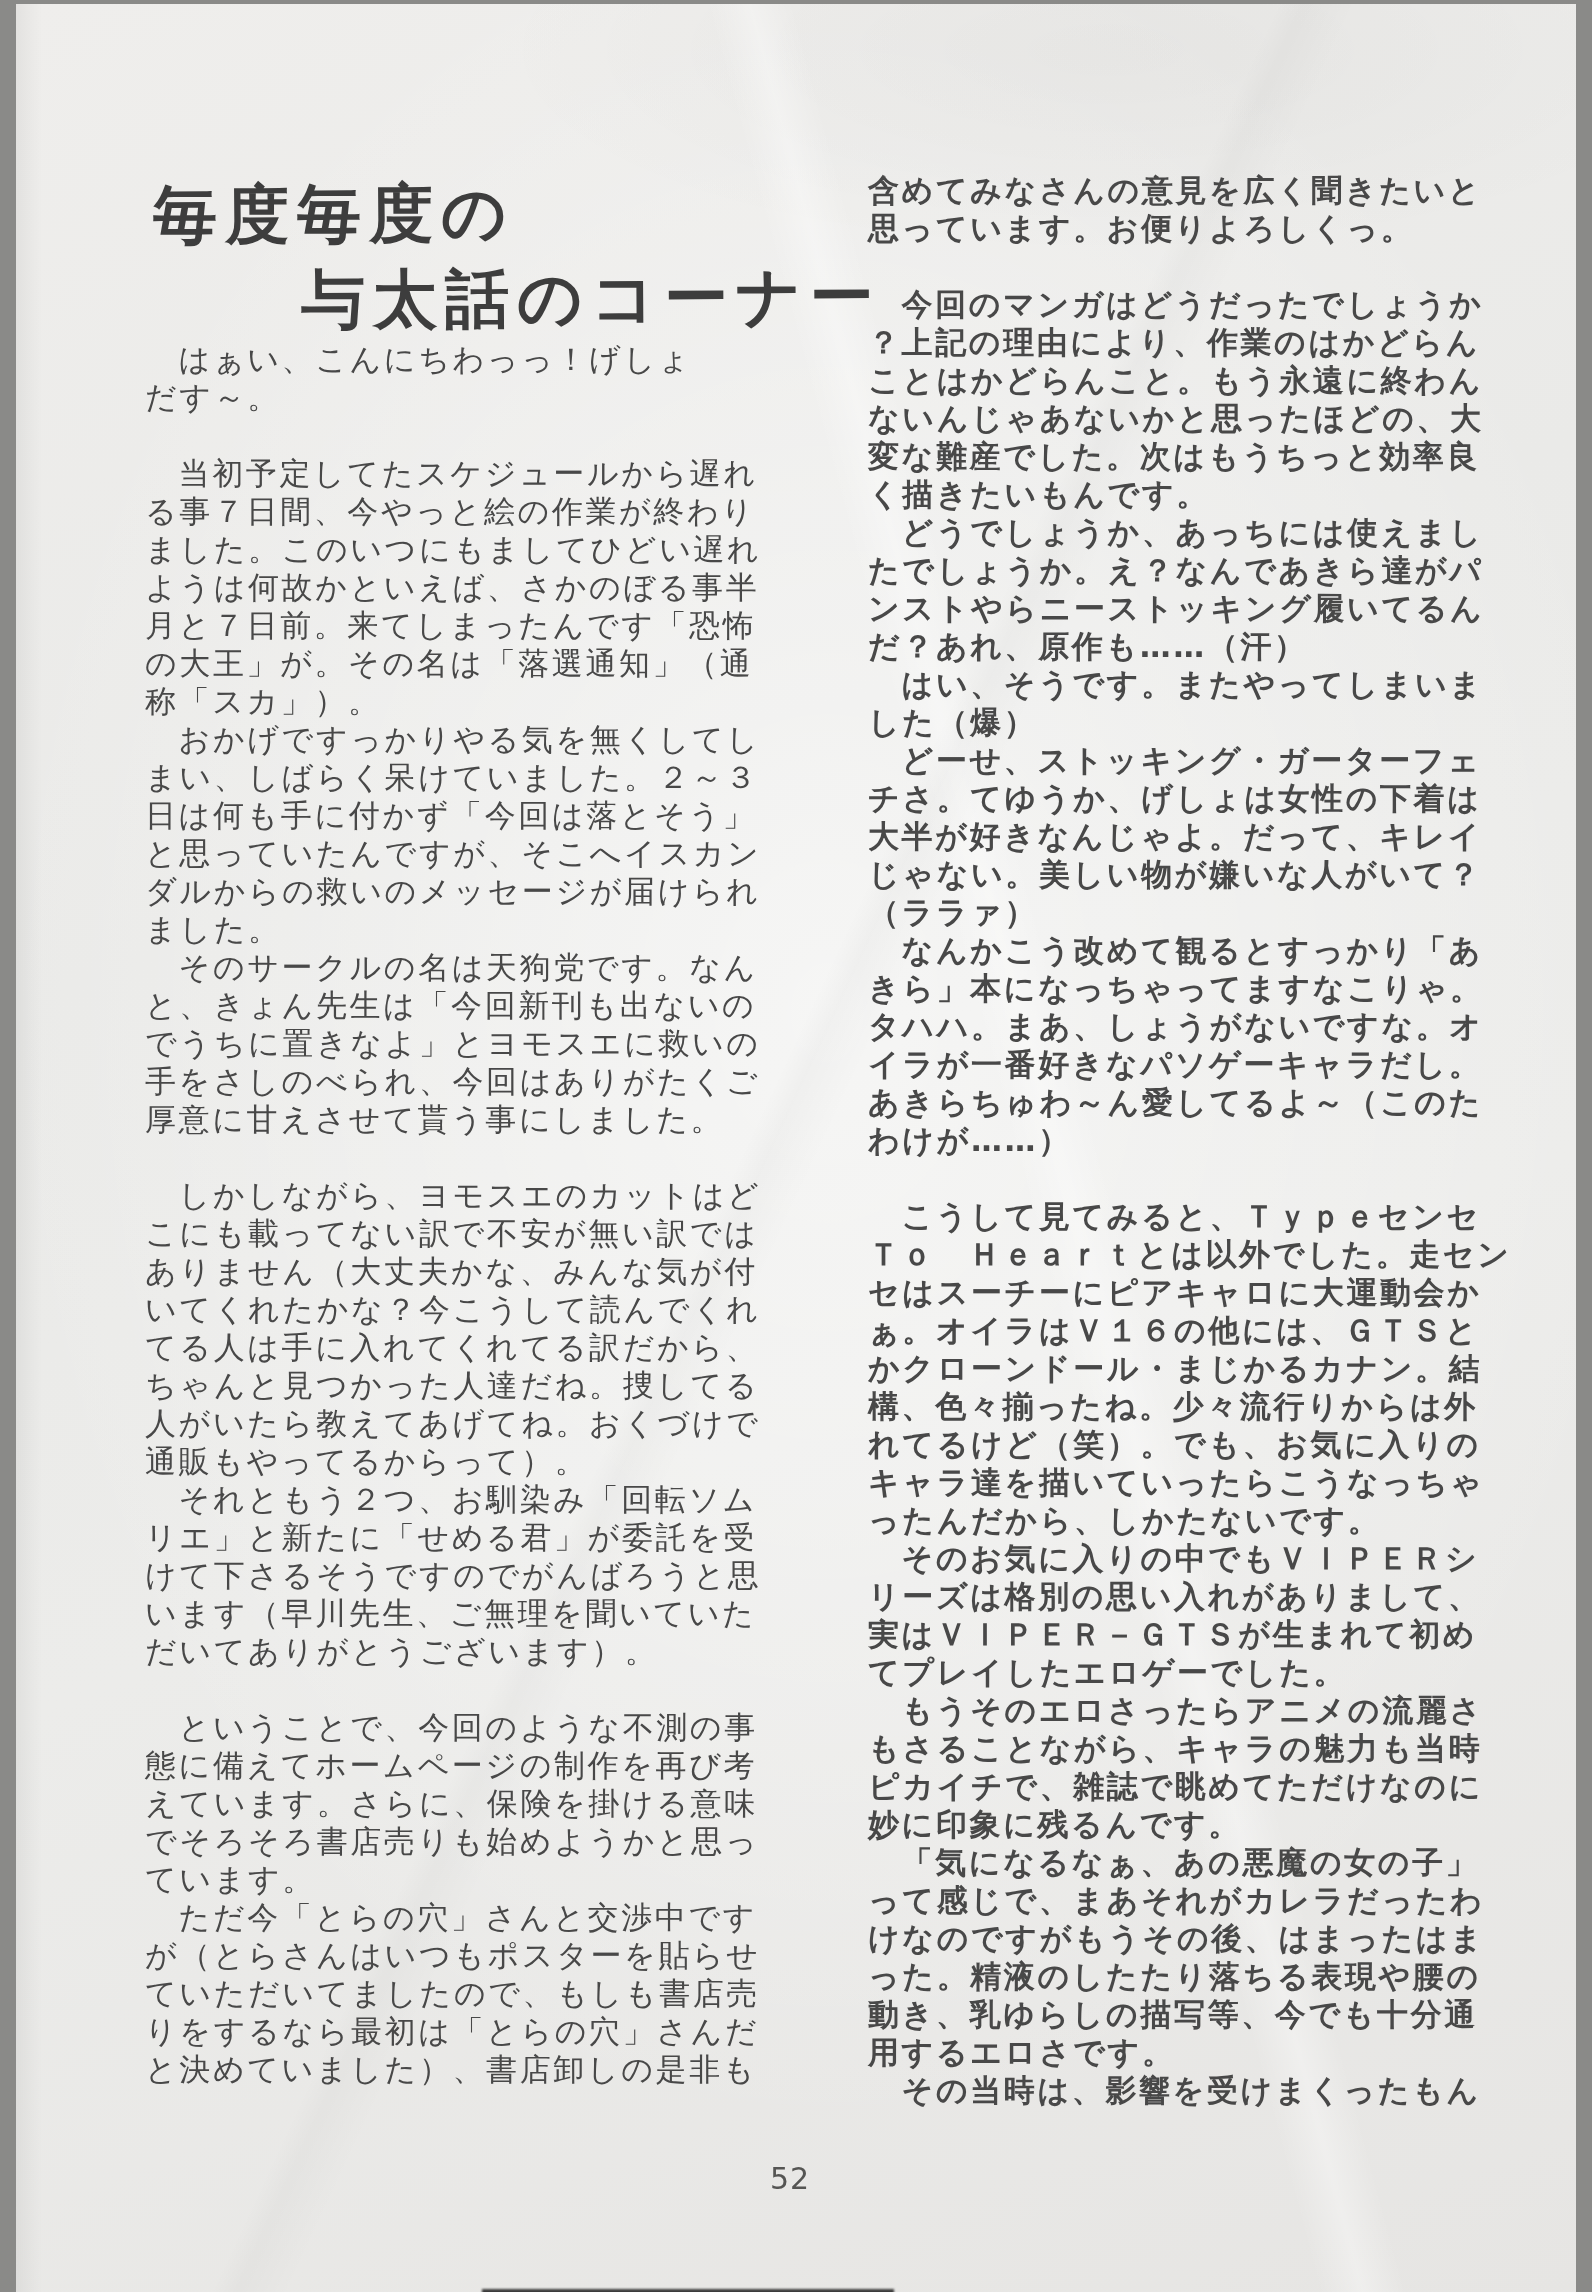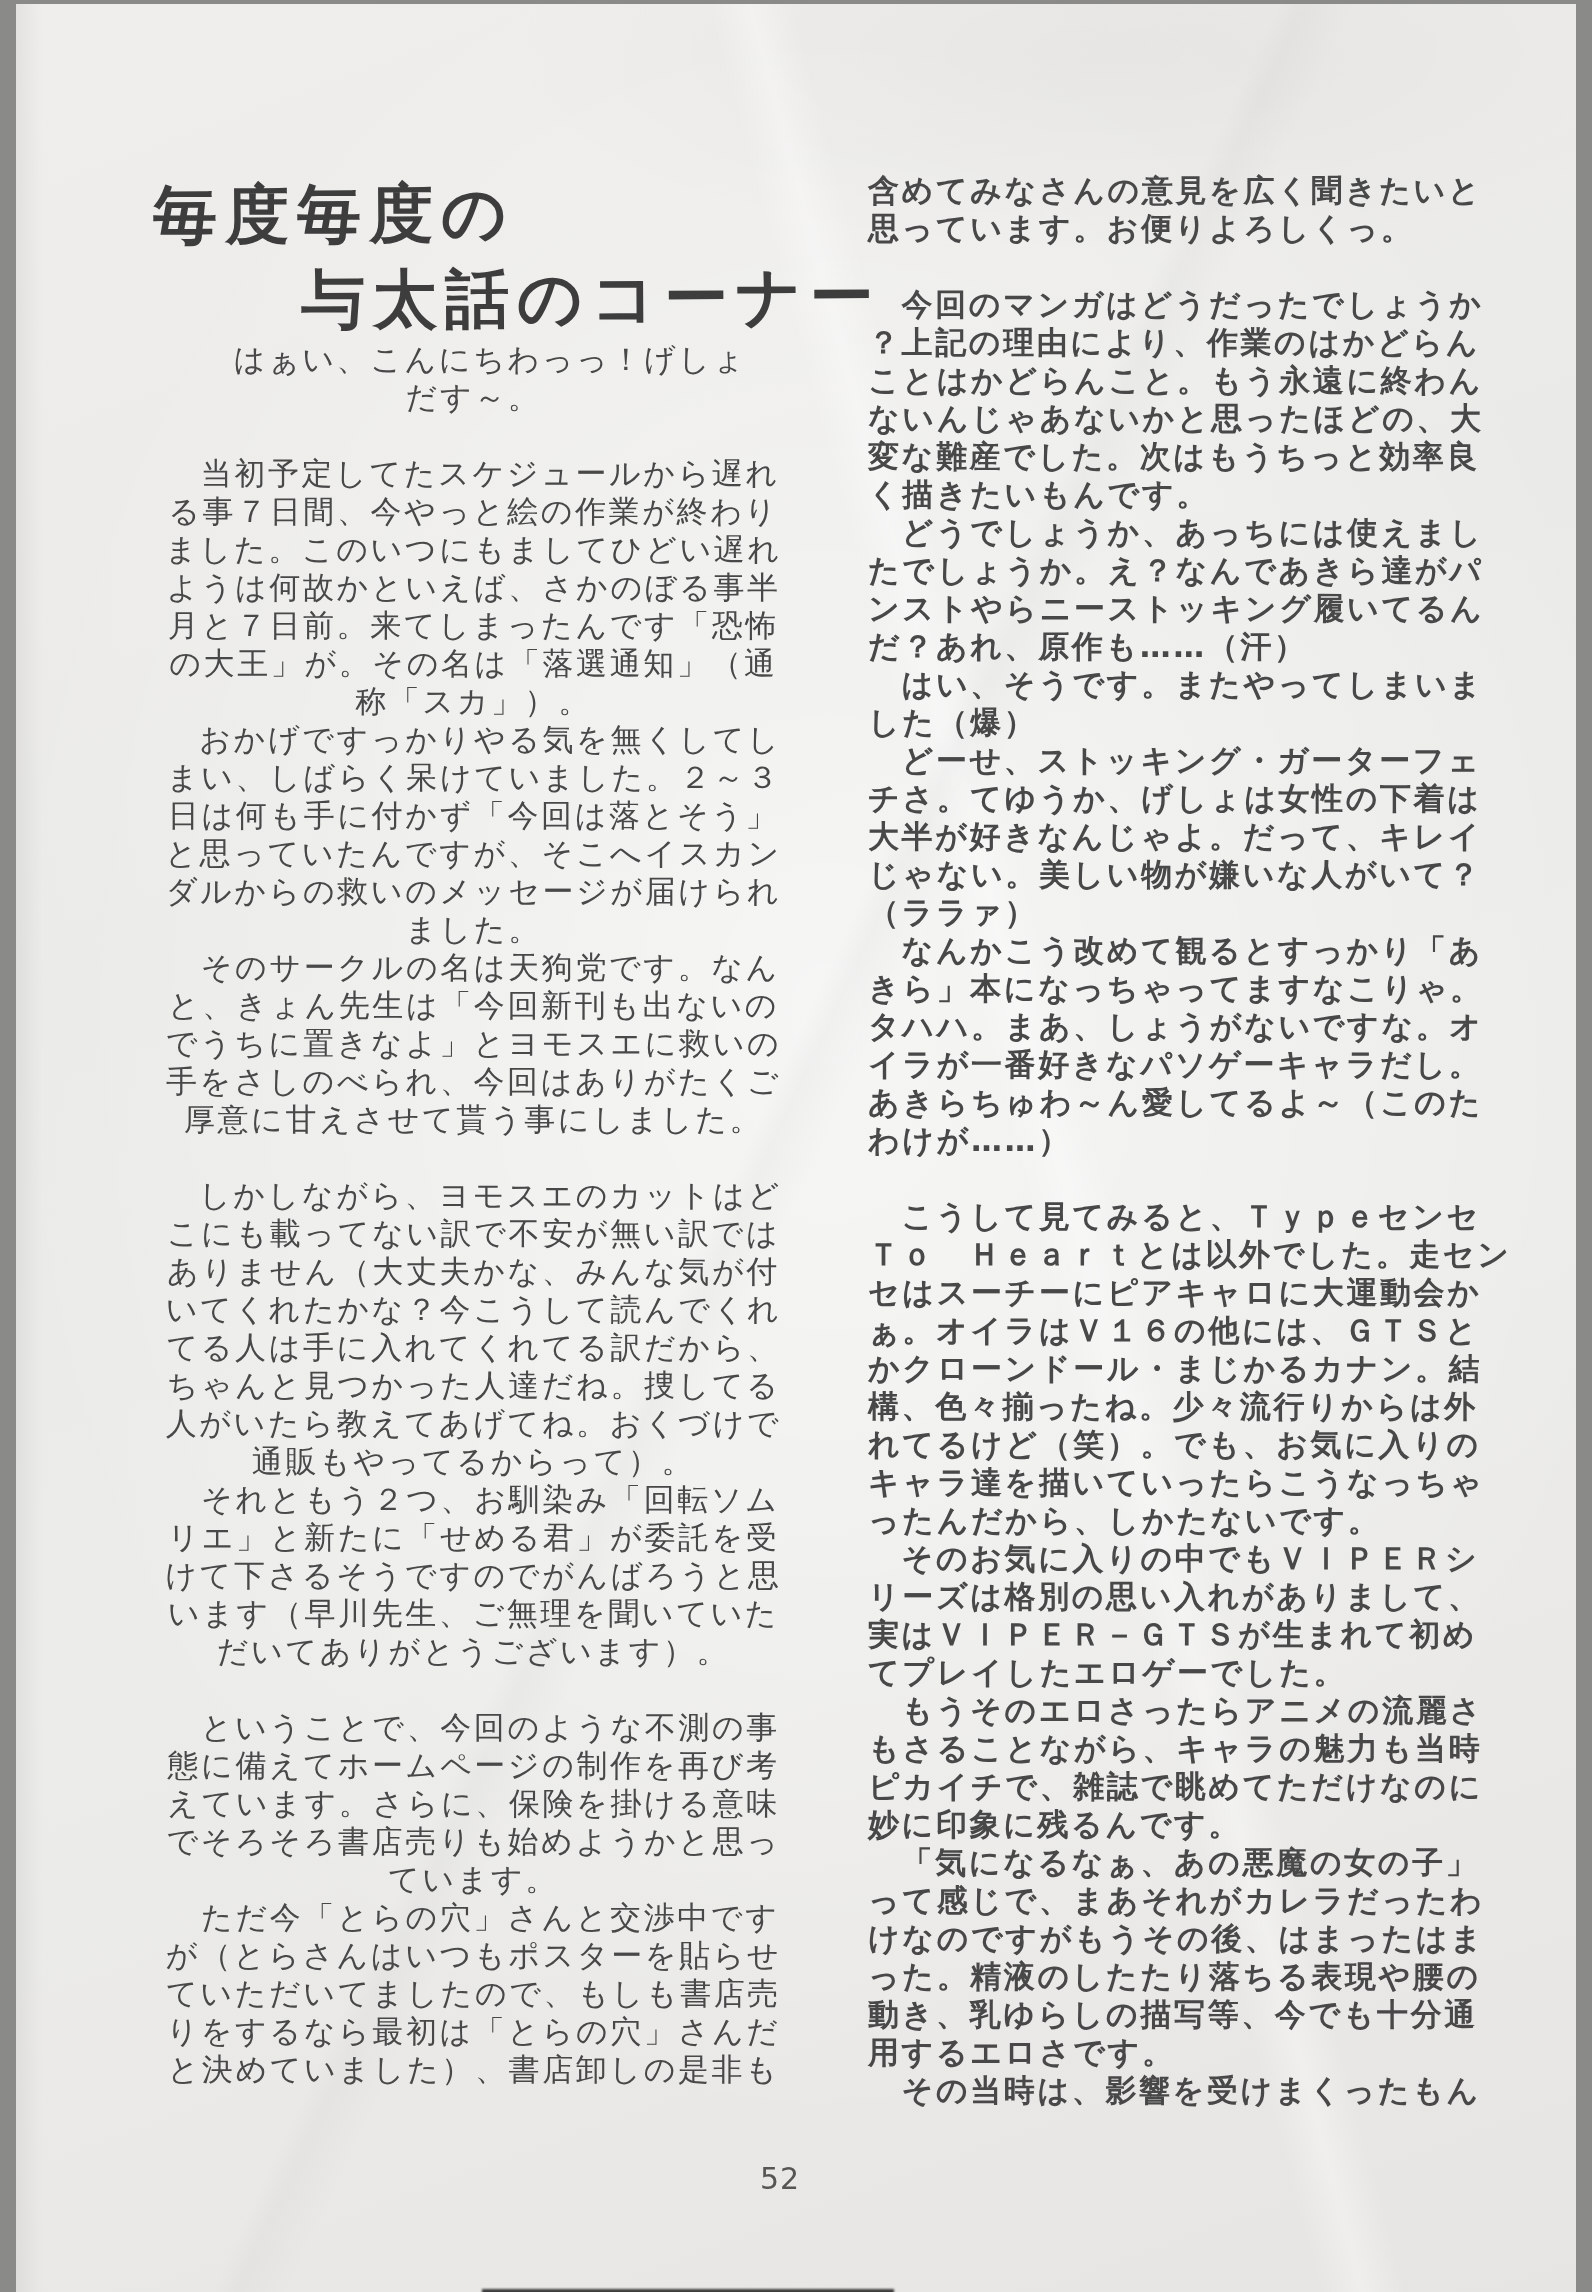--- a/index.html
+++ b/index.html
@@ -37,26 +37,27 @@
     color:#484848;
     font-size:31px;
     letter-spacing:2.6px;
     white-space:pre;
   }
   .col .tl{
     height:38px;
     line-height:38px;
     overflow:visible;
   }
-  #left-col{left:129px;top:336px;width:657px;text-align:center;}
+  #left-col{left:129px;top:336px;width:657px;}
   #right-col{left:852px;top:167px;width:657px;font-weight:bold;}
   #page-num{
     position:absolute;
     left:744px;top:2157px;
     width:60px;
+    text-align:center;
     font-size:30px;
     color:#555553;
     letter-spacing:1px;
   }
   #bottom-strip{
     position:absolute;
     left:466px;top:2285px;
     width:412px;height:8px;
     background:#3c3c3c;
     filter:blur(1px);

